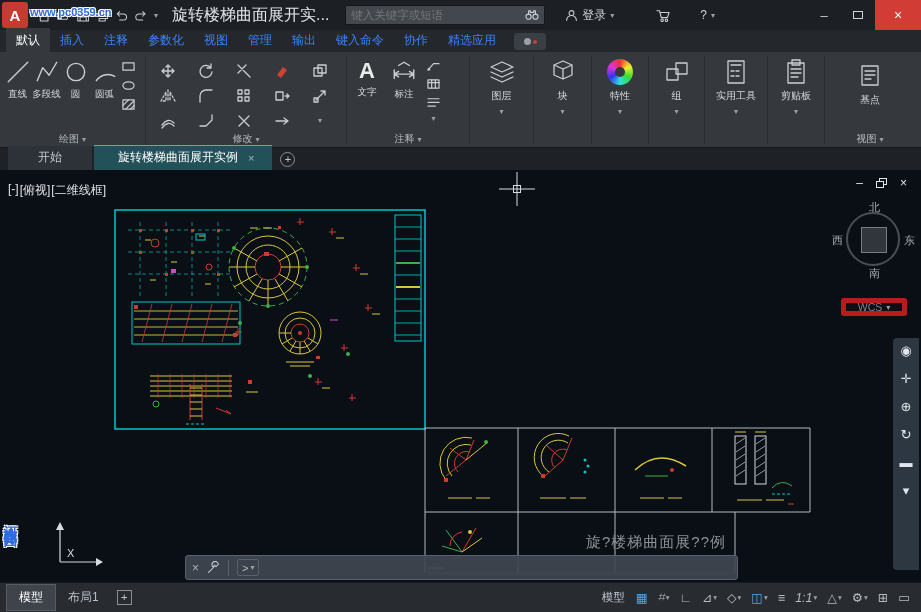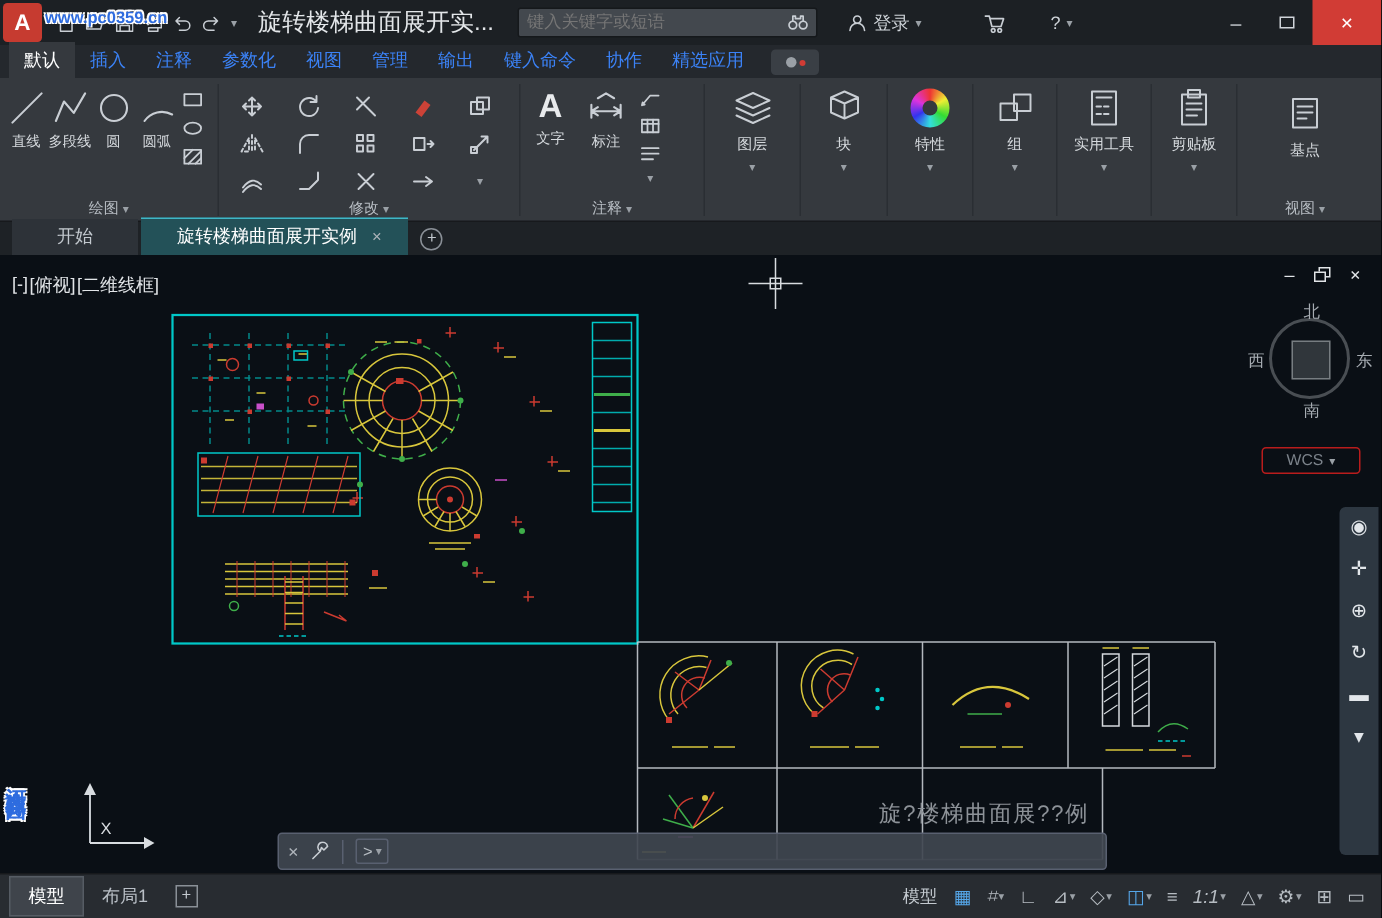--- a/index.html
+++ b/index.html
@@ -60,21 +60,21 @@
   .vplabel{position:absolute;left:8px;top:12px;font-size:12px;color:#e2e5e8;display:flex;gap:1px;}
   .vpctrls{position:absolute;right:14px;top:6px;display:flex;gap:13px;align-items:center;color:#e2e5e8;font-size:12px;}
   .vp-restore{position:relative;width:11px;height:10px;display:inline-block;}
   .vp-restore .r1{position:absolute;right:0;top:0;width:8px;height:7px;border:1px solid #e2e5e8;}
   .vp-restore .r2{position:absolute;left:0;bottom:0;width:8px;height:7px;border:1px solid #e2e5e8;background:#0a0f15;}
   .viewcube{position:absolute;left:838px;top:32px;width:72px;height:76px;}
   .vc-ring{position:absolute;left:8px;top:10px;width:54px;height:54px;border:2px solid rgba(150,155,160,.45);border-radius:50%;}
   .vc-face{position:absolute;left:23px;top:25px;width:26px;height:26px;background:rgba(140,145,150,.30);border:1px solid rgba(190,195,200,.5);}
   .viewcube span{position:absolute;font-size:11px;color:#a6acb2;}
   .vc-n{left:31px;top:-2px;} .vc-s{left:31px;top:64px;} .vc-w{left:-6px;top:31px;} .vc-e{left:66px;top:31px;}
-  .wcspill{position:absolute;left:841px;top:128px;width:66px;height:18px;border:1px solid #b91c1c;border-radius:3px;display:flex;align-items:center;justify-content:center;gap:4px;color:#7c838b;font-size:10.5px;text-align:right;}
+  .wcspill{position:absolute;left:841px;top:128px;width:66px;height:18px;border:5px solid #b91c1c;border-radius:3px;display:flex;align-items:center;justify-content:center;gap:4px;color:#7c838b;font-size:10.5px;text-align:right;}
   .navbar{position:absolute;left:893px;top:168px;width:26px;height:232px;background:rgba(88,104,120,.45);border-radius:4px 0 0 4px;display:flex;flex-direction:column;align-items:center;padding-top:6px;gap:14px;color:#e2e6ea;font-size:13px;}
   .navbar .nit{line-height:14px;}
   .draw-title{position:absolute;left:586px;top:363px;font-size:15px;color:#8d9298;letter-spacing:1px;white-space:nowrap;}
   .ucs-x{position:absolute;left:67px;top:377px;font-size:11px;color:#d8dce0;}
   .cmdbar{position:absolute;left:185px;top:385px;width:553px;height:25px;background:rgba(64,70,80,.92);border:1px solid #596070;border-radius:3px;display:flex;align-items:center;padding:0 6px;gap:8px;}
   .cmdbar .cmd-close{color:#aeb4ba;font-size:12px;}
   .cmd-sep{width:1px;height:16px;background:#596070;}
   .cmd-prompt{display:flex;align-items:center;gap:2px;color:#b6bcc2;font-size:11px;border:1px solid #596070;padding:0 4px;height:17px;border-radius:2px;}
   .cmdbar input{flex:1;background:transparent;border:none;outline:none;color:#c9ced4;font-size:12px;min-width:0;}
 

